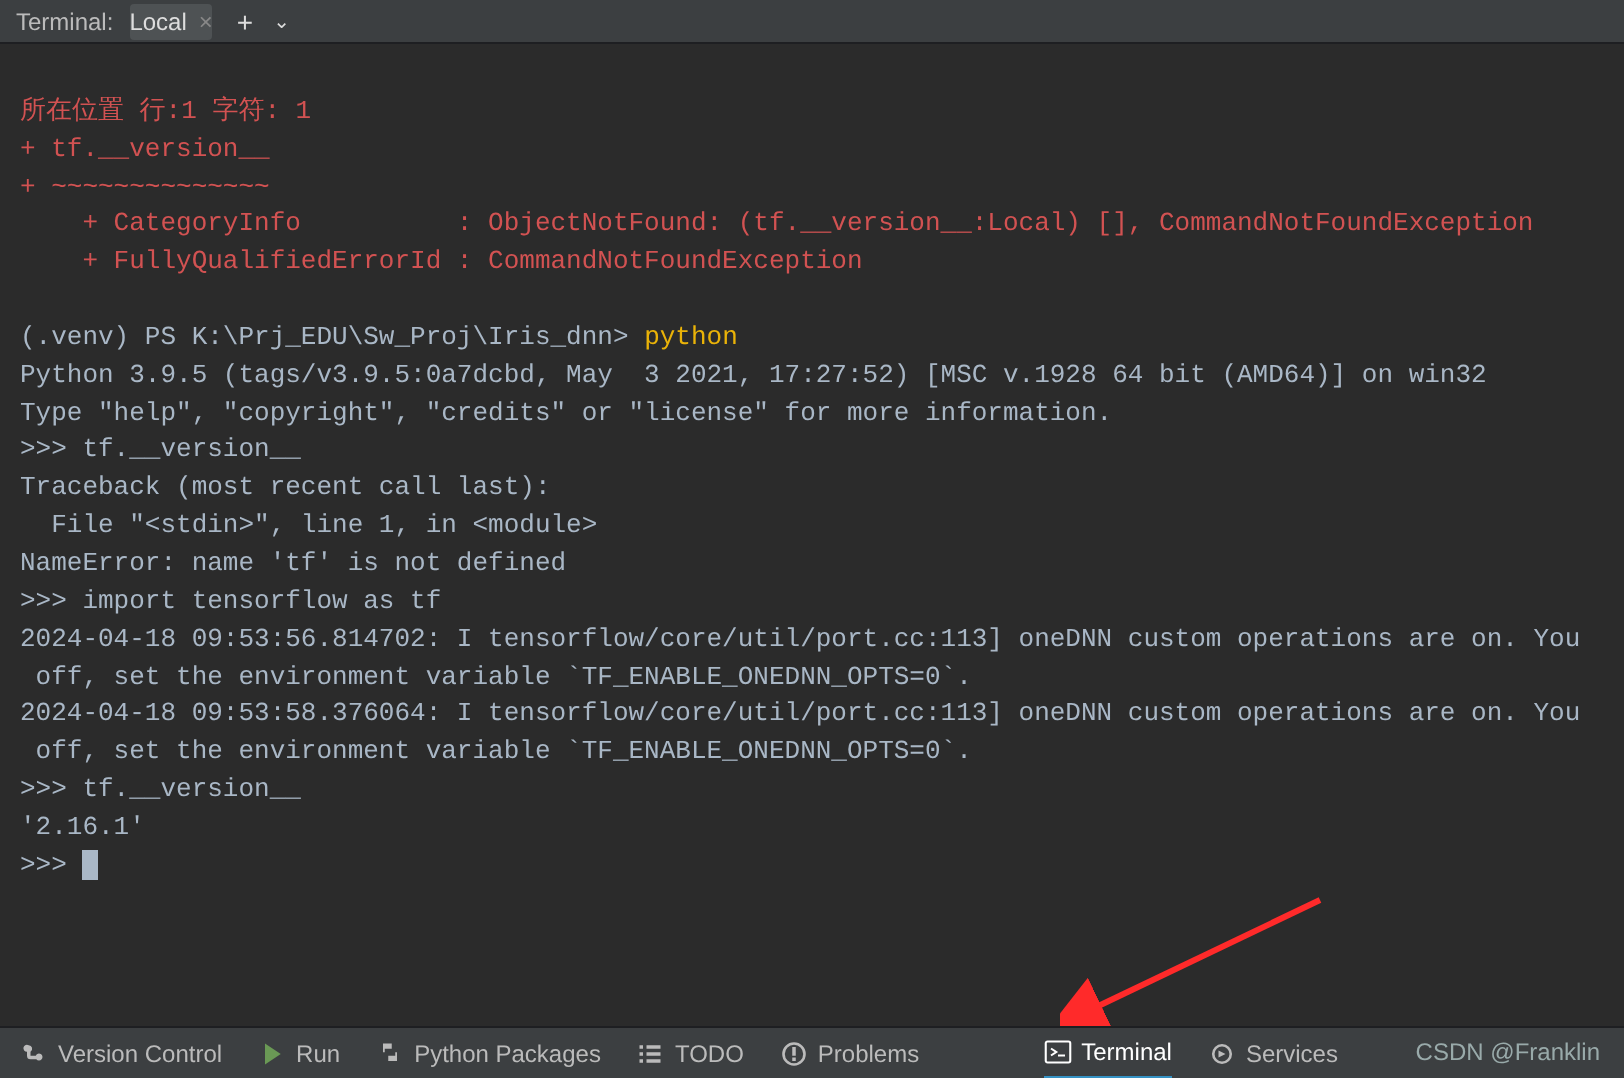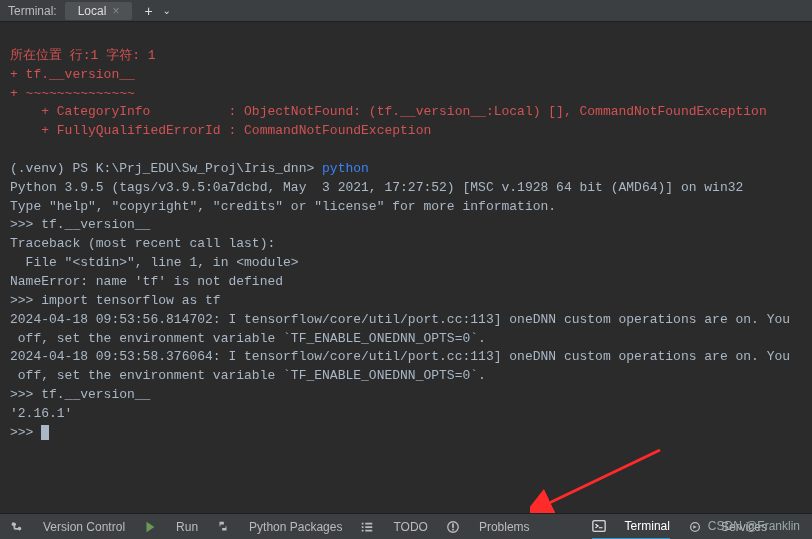--- a/index.html
+++ b/index.html
@@ -21,40 +21,40 @@
     border-bottom: 1px solid #1e1f22;
     padding: 0 8px;
     font-family: -apple-system, "Segoe UI", sans-serif;
     font-size: 12px;
     color: #bbb;
   }
   .top-bar .label { margin-right: 8px; }
   .tab {
     display: flex;
     align-items: center;
-    padding: 2px 13px;
+    padding: 2px 0;
     background: #4e5254;
     border-radius: 2px;
     color: #ddd;
     margin-right: 6px;
   }
   .tab .close { margin-left: 6px; color: #888; cursor: pointer; }
   .plus { color: #ddd; padding: 0 6px; cursor: pointer; font-size: 14px; }
   .chev { color: #ddd; padding: 0 4px; cursor: pointer; font-size: 10px; }
   .terminal {
     padding: 6px 10px 4px 10px;
     line-height: 1.45;
     white-space: pre;
     overflow: hidden;
     height: 490px;
   }
   .red { color: #d25252; }
   .grey { color: #a9b7c6; text-align: center; }
   .prompt-path { color: #a9b7c6; margin-top: 23px; }
-  .python-cmd { color: #3b82f6; }
+  .python-cmd { color: #eab308; }
   .cursor-block {
     display: inline-block;
     width: 8px;
     height: 15px;
     background: #a9b7c6;
     vertical-align: middle;
   }
   .arrow {
     position: absolute;
     left: 530px;
@@ -75,21 +75,21 @@
     align-items: center;
     padding: 0 10px;
     font-family: -apple-system, "Segoe UI", sans-serif;
     font-size: 12px;
     color: #bbb;
     gap: 18px;
   }
   .bottom-bar .item {
     display: flex;
     align-items: center;
-    gap: 19px;
+    gap: 5px;
     cursor: pointer;
   }
   .bottom-bar .item.active {
     color: #fff;
     border-bottom: 2px solid #3592c4;
     padding-bottom: 0px;
     height:26px;
     margin-left:44px;
   }
   .icon { display: inline-flex; width: 14px; height: 14px; }

